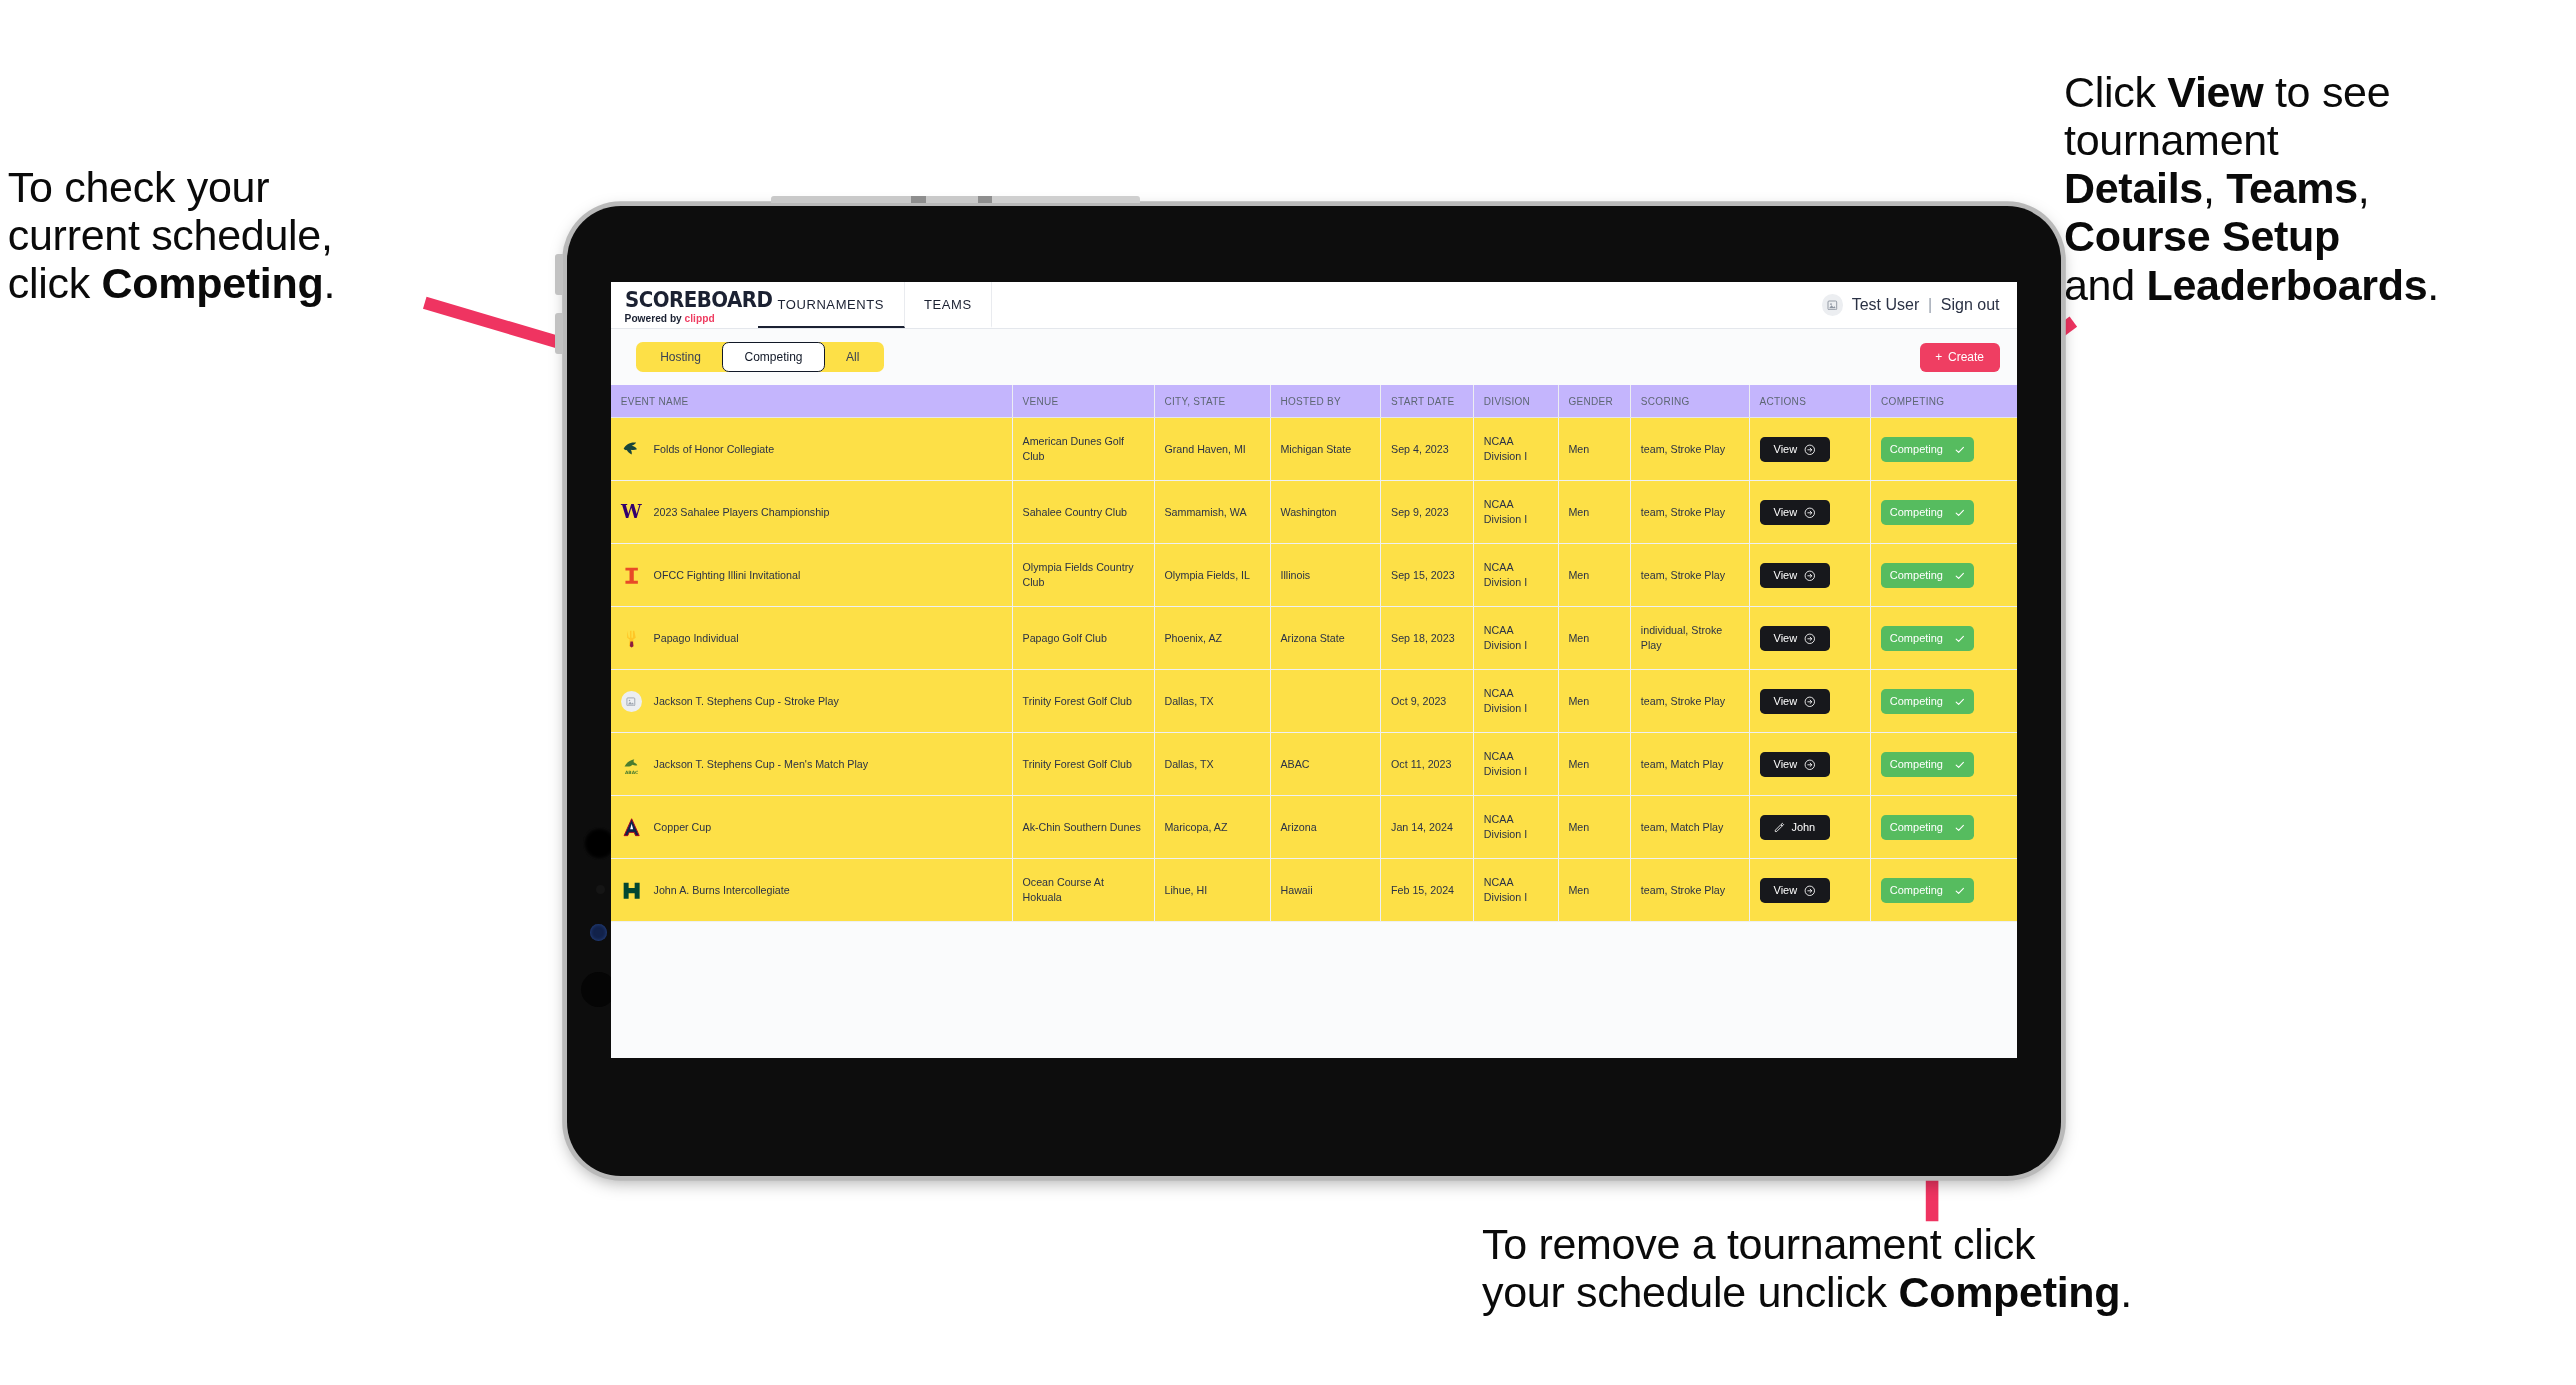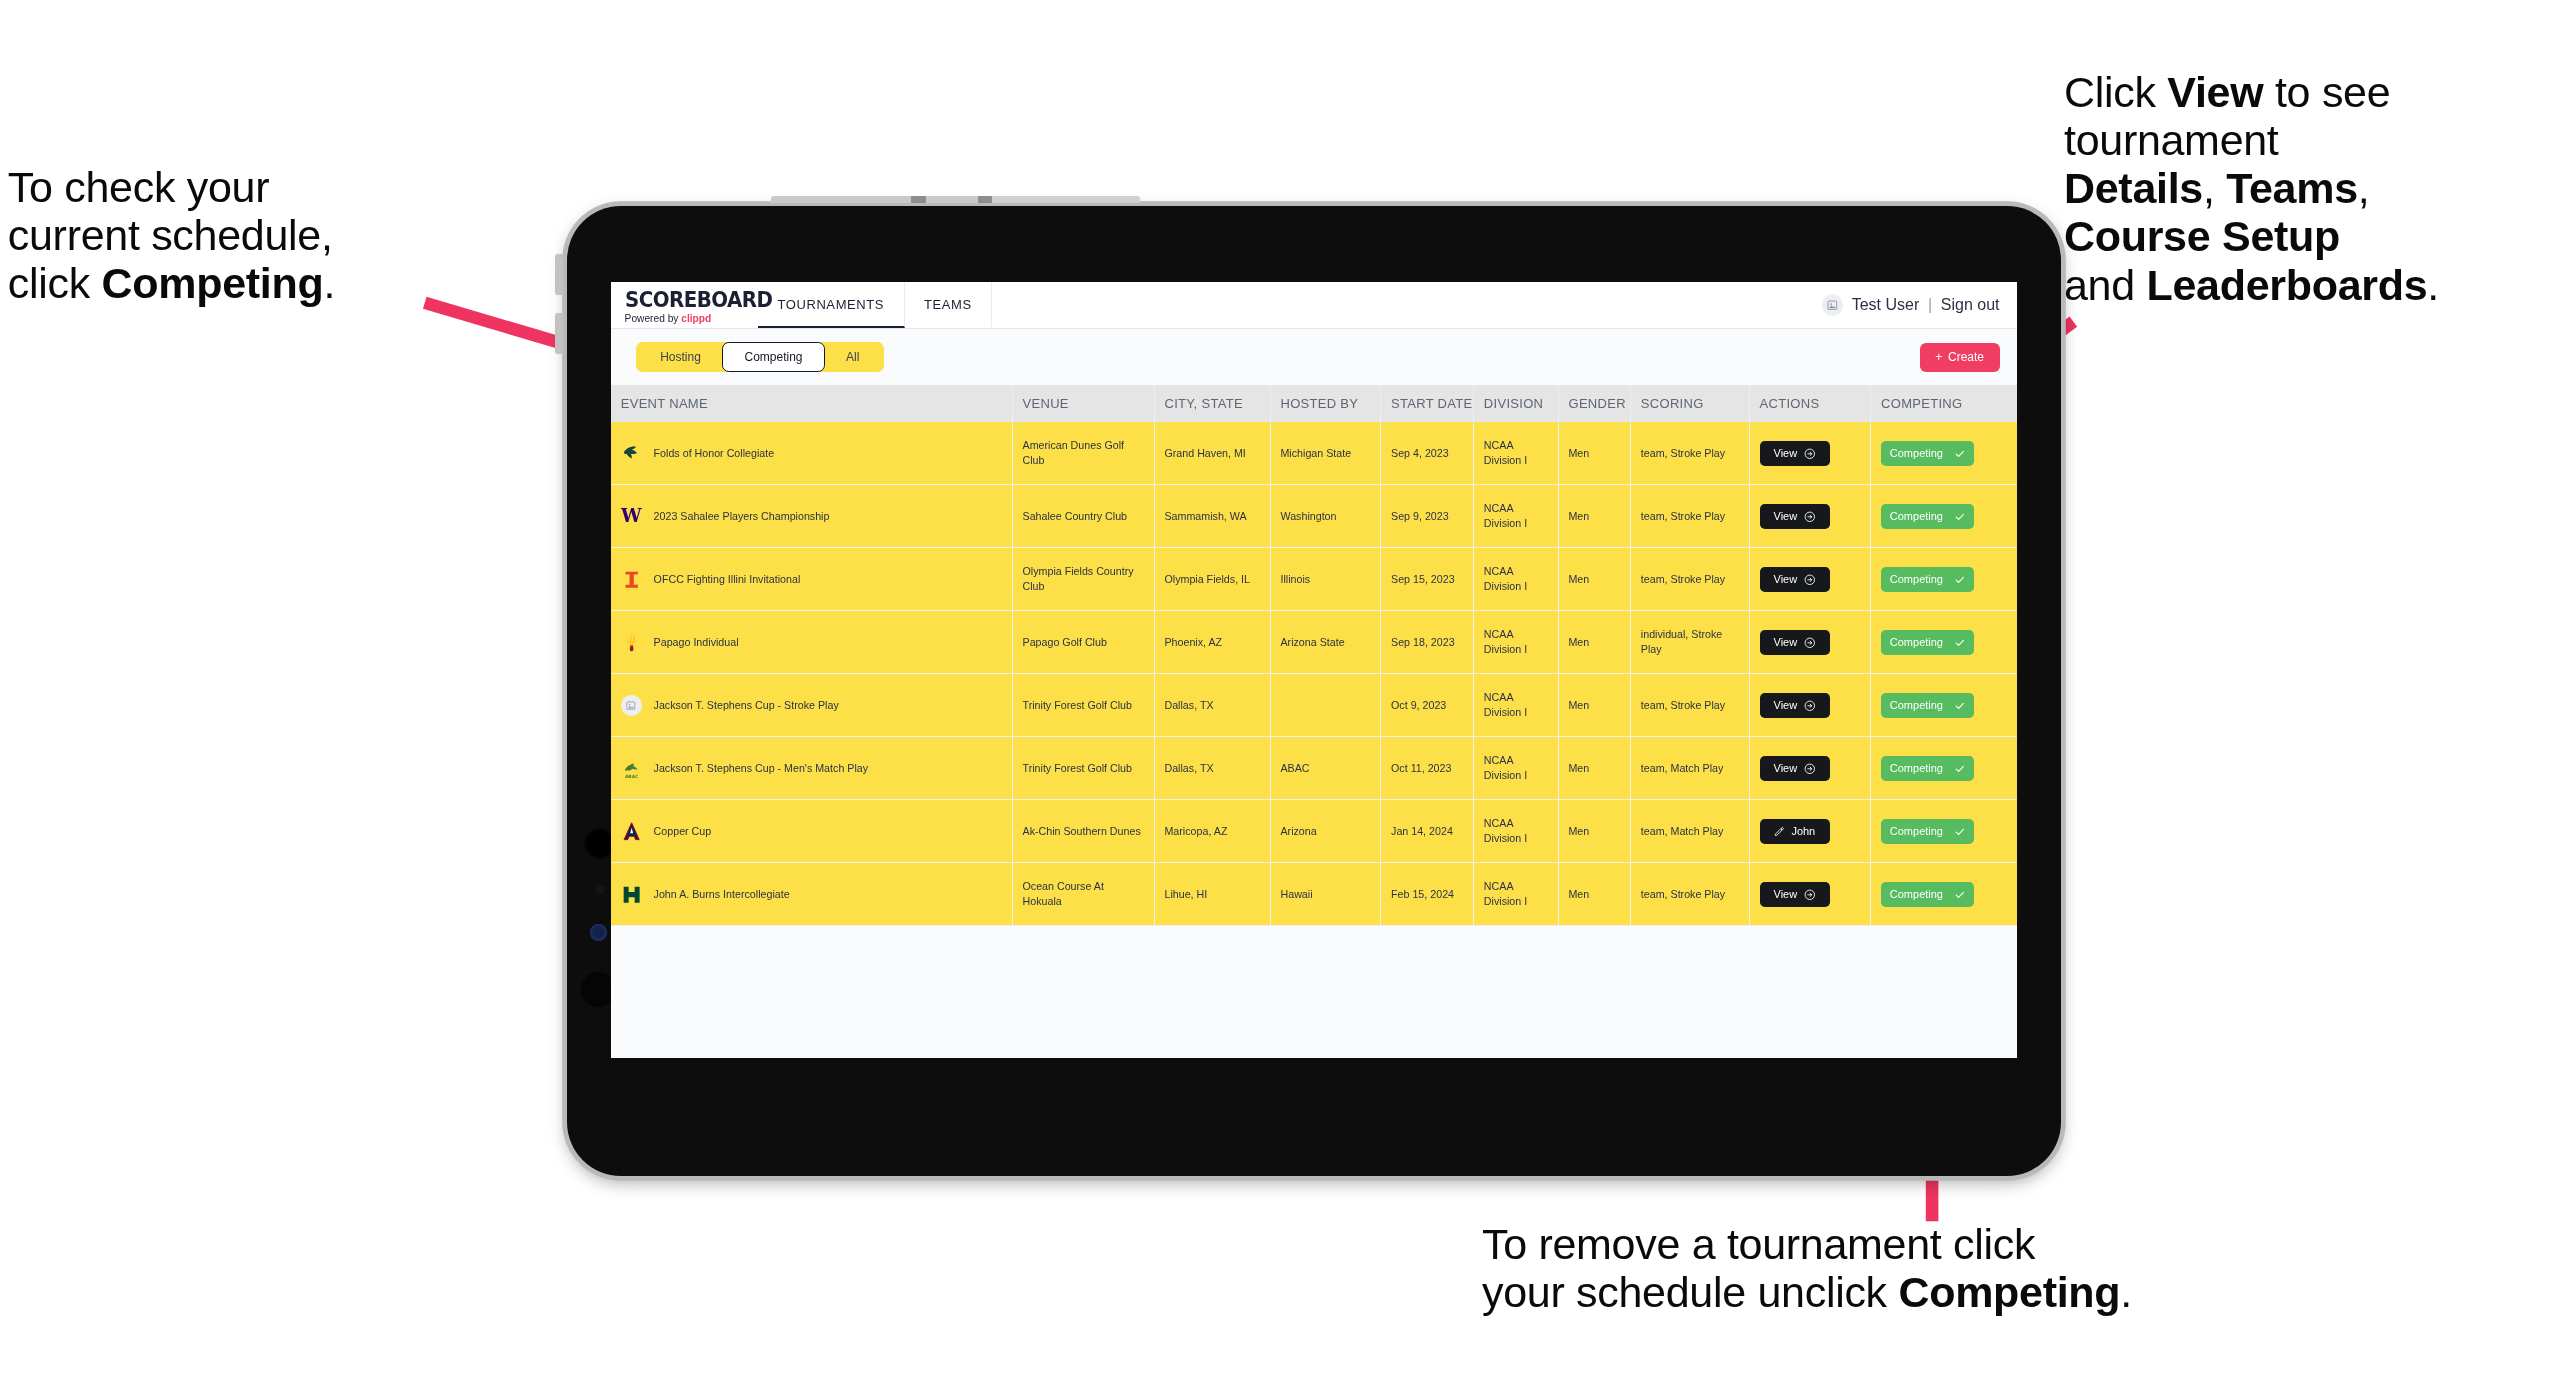--- a/index.html
+++ b/index.html
@@ -112,22 +112,22 @@
     margin-left:auto; background:#ef3e62; color:#fff; border:none;
     border-radius:5.8px; height:29px; padding:0 15.5px; font-size:12px;
     display:flex; align-items:center; gap:5.8px; cursor:pointer;
     font-family:"Liberation Sans", sans-serif;
   }
 
   
   #table-wrap{ background:#fff; }
   table{ width:100%; border-collapse:collapse; table-layout:fixed; }
   thead th{
-    background:#e5e5e5; color:#5b6personal; color:#5d6personal;
-    color:#5d6673; font-weight:400; font-size:13px; letter-spacing:0.3px;
+    background:#c4b5fd; color:#5b6personal; color:#5d6personal;
+    color:#5d6673; font-weight:400; font-size:10px; letter-spacing:0.3px;
     text-align:left; padding:10.7px 9.7px; border-bottom:1px solid #e4e7ec;
     border-right:1px solid #eceef1; white-space:nowrap;
   }
   thead th:last-child{ border-right:none; }
   tbody td{
     font-size:10.7px; color:#2b3245; padding:9.7px;
     border-bottom:1px solid #eef0f3; border-right:1px solid #eef0f3;
     vertical-align:middle; line-height:1.45;
   }
   tbody td:last-child{ border-right:none; }
@@ -199,21 +199,21 @@
     <div class="lens" id="lens-main"></div>
     <div class="lens" id="lens-dot"></div>
     <div class="lens" id="lens-blue"></div>
     <div class="lens" id="lens-bot"></div>
 
     <div id="screen">
 
       <div id="app-header">
         <div id="brand">
           <div class="bw">SCOREBOARD</div>
-          <div class="pw"><span style="color:#1b2132;font-weight:400">Powered by </span><span>clippd</span></div>
+          <div class="pw"><span style="color:#1b2132;font-weight:700">Powered by </span><span>clippd</span></div>
         </div>
 
         <div class="navtab active">
           <span>TOURNAMENTS</span>
         </div>
         <div class="navtab">
           <span>TEAMS</span>
         </div>
 
         <div id="header-right">

